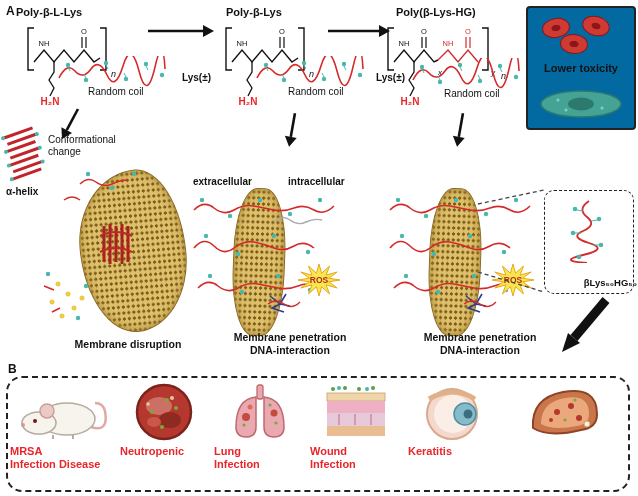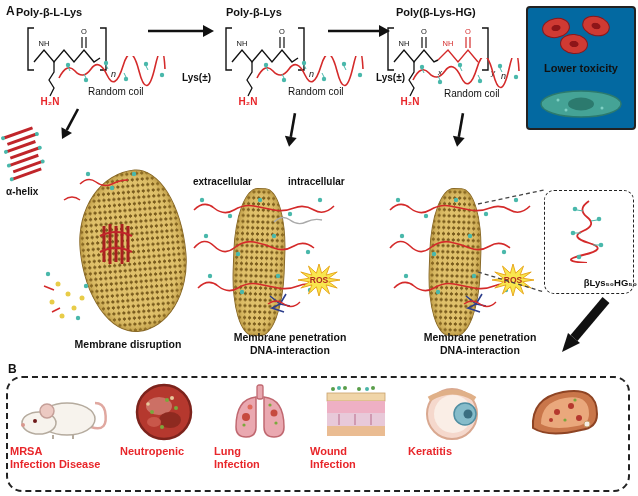--- a/index.html
+++ b/index.html
@@ -149,20 +149,21 @@
   </svg>
   <svg class="abs" style="left:284px;top:112px;transform:rotate(10deg)" width="16" height="36">
     <line x1="8" y1="1" x2="8" y2="25" stroke="#111" stroke-width="2.6"></line>
     <polygon points="2,25 14,25 8,35" fill="#111"></polygon>
   </svg>
   <svg class="abs" style="left:452px;top:112px;transform:rotate(10deg)" width="16" height="36">
     <line x1="8" y1="1" x2="8" y2="25" stroke="#111" stroke-width="2.6"></line>
     <polygon points="2,25 14,25 8,35" fill="#111"></polygon>
   </svg>
 
+  <div class="abs t10" style="left:48px;top:134px;width:102px;line-height:1.15">Conformational change</div>
   <svg class="abs" style="left:2px;top:124px;transform:rotate(-12deg)" width="46" height="62">
     <line x1="6" y1="10" x2="36" y2="6" stroke="#c0252a" stroke-width="3"></line>
     <line x1="8" y1="17" x2="38" y2="13" stroke="#c0252a" stroke-width="3"></line>
     <line x1="6" y1="24" x2="36" y2="20" stroke="#c0252a" stroke-width="3"></line>
     <line x1="8" y1="31" x2="38" y2="27" stroke="#c0252a" stroke-width="3"></line>
     <line x1="6" y1="38" x2="36" y2="34" stroke="#c0252a" stroke-width="3"></line>
     <line x1="8" y1="45" x2="38" y2="41" stroke="#c0252a" stroke-width="3"></line>
     <line x1="6" y1="52" x2="36" y2="48" stroke="#c0252a" stroke-width="3"></line>
     <circle cx="5" cy="10" r="2" fill="#49b8ab"></circle>
       <circle cx="39" cy="13" r="2" fill="#49b8ab"></circle>

